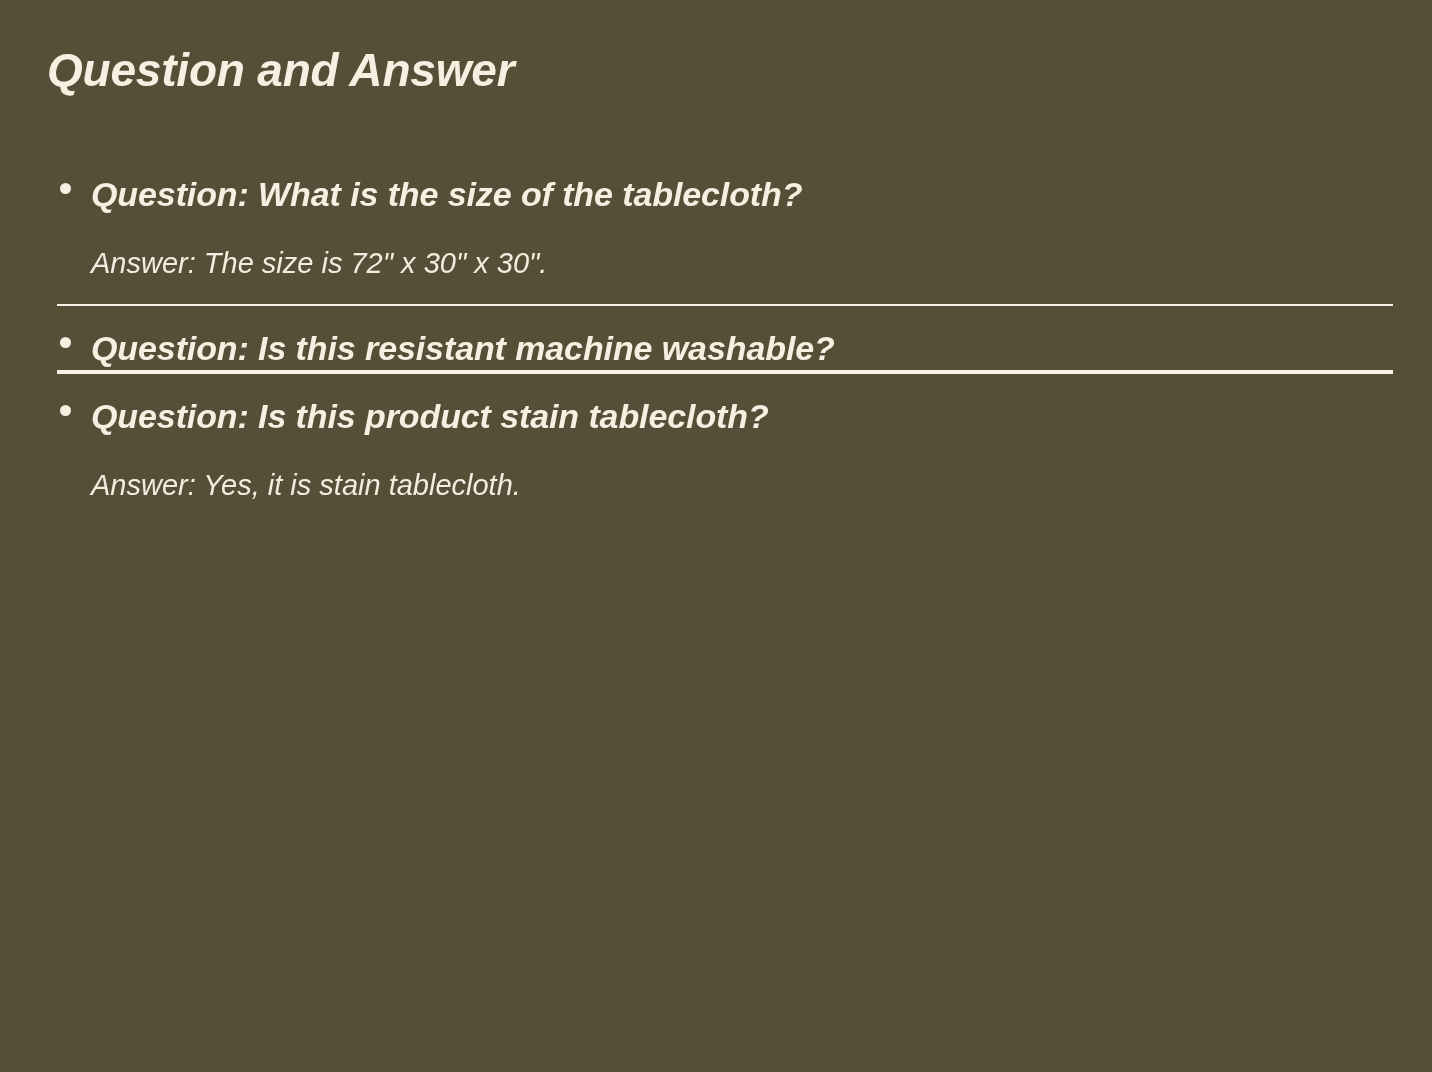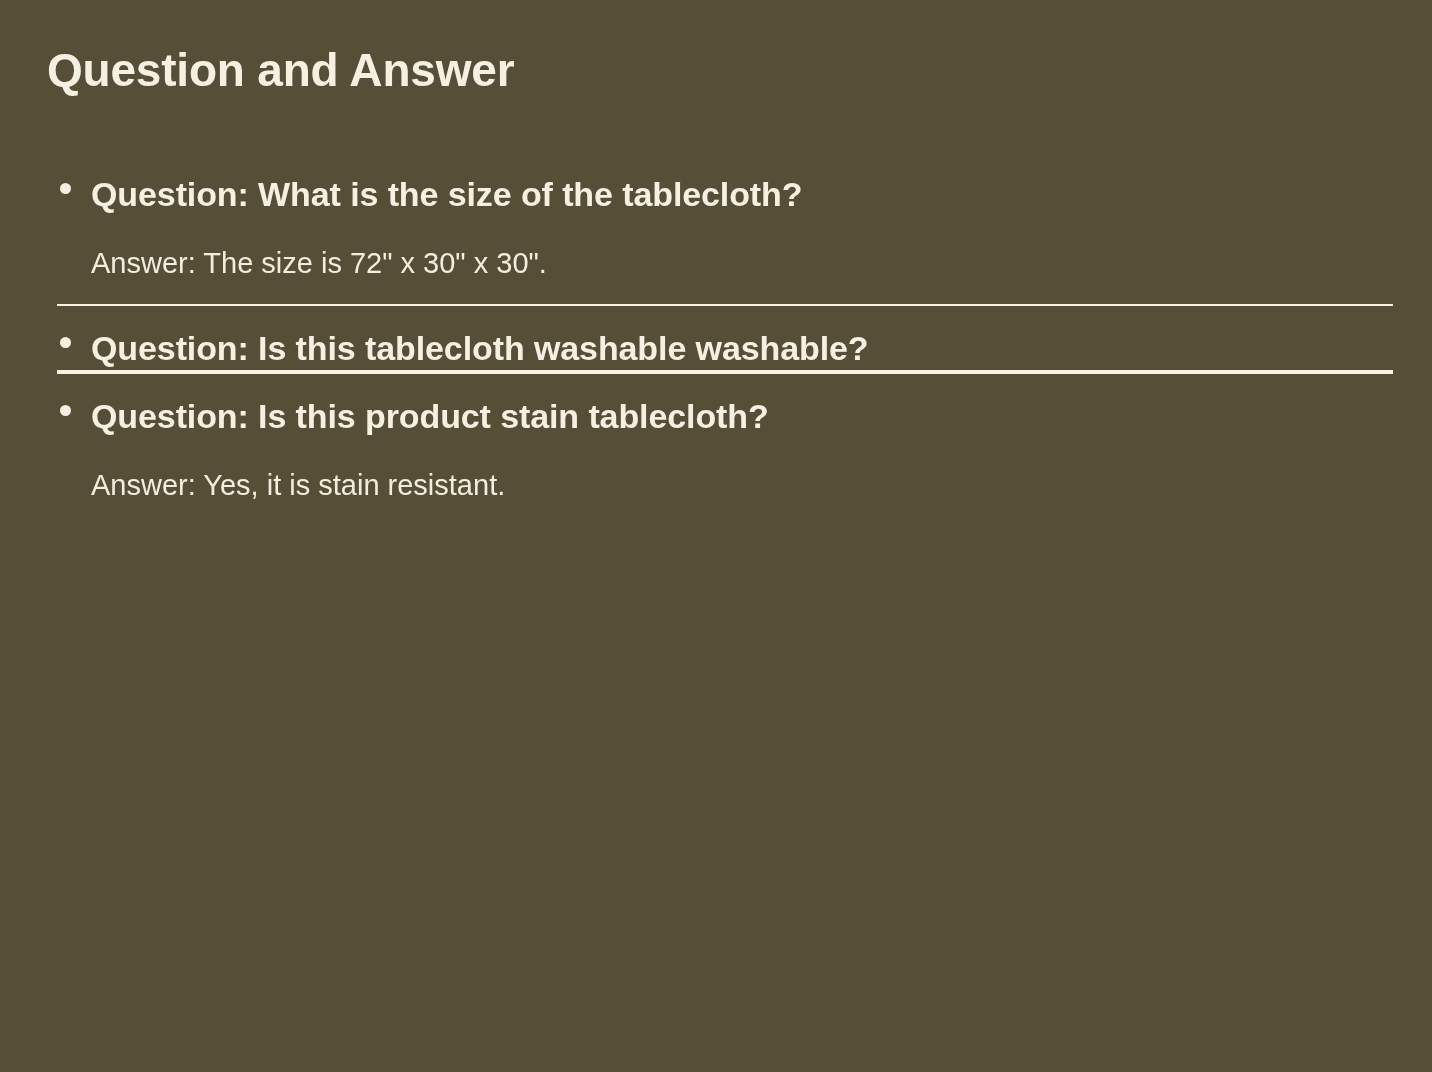--- a/index.html
+++ b/index.html
@@ -16,20 +16,21 @@
     color: #F5F0E1;
     -webkit-font-smoothing: antialiased;
     overflow: hidden;
   }
 
   .page {
     position: relative;
     width: 1432px;
     height: 1072px;
     padding: 13px;
+    font-style: italic;
   }
 
   
   .page-title {
     position: absolute;
     left: 47px;
     top: 44px;
     font-size: 46px;
     font-weight: bold;
     line-height: 1.15;
@@ -103,26 +104,26 @@
 
     <li class="qa-item">
       <span class="qa-bullet"></span>
       <div class="qa-question">Question: What is the size of the tablecloth?</div>
       <div class="qa-answer">Answer: The size is 72" x 30" x 30".</div>
     </li>
     <hr class="qa-divider">
 
     <li class="qa-item">
       <span class="qa-bullet"></span>
-      <div class="qa-question">Question: Is this tablecloth washable washable?</div>
+      <div class="qa-question">Question: Is this resistant machine washable?</div>
     </li>
     <hr class="qa-divider">
 
     <hr class="qa-divider">
 
     <li class="qa-item is-last">
       <span class="qa-bullet"></span>
       <div class="qa-question">Question: Is this product stain tablecloth?</div>
-      <div class="qa-answer">Answer: Yes, it is stain resistant.</div>
+      <div class="qa-answer">Answer: Yes, it is stain tablecloth.</div>
     </li>
 
   </ul>
 </div>
 
 </body></html>

